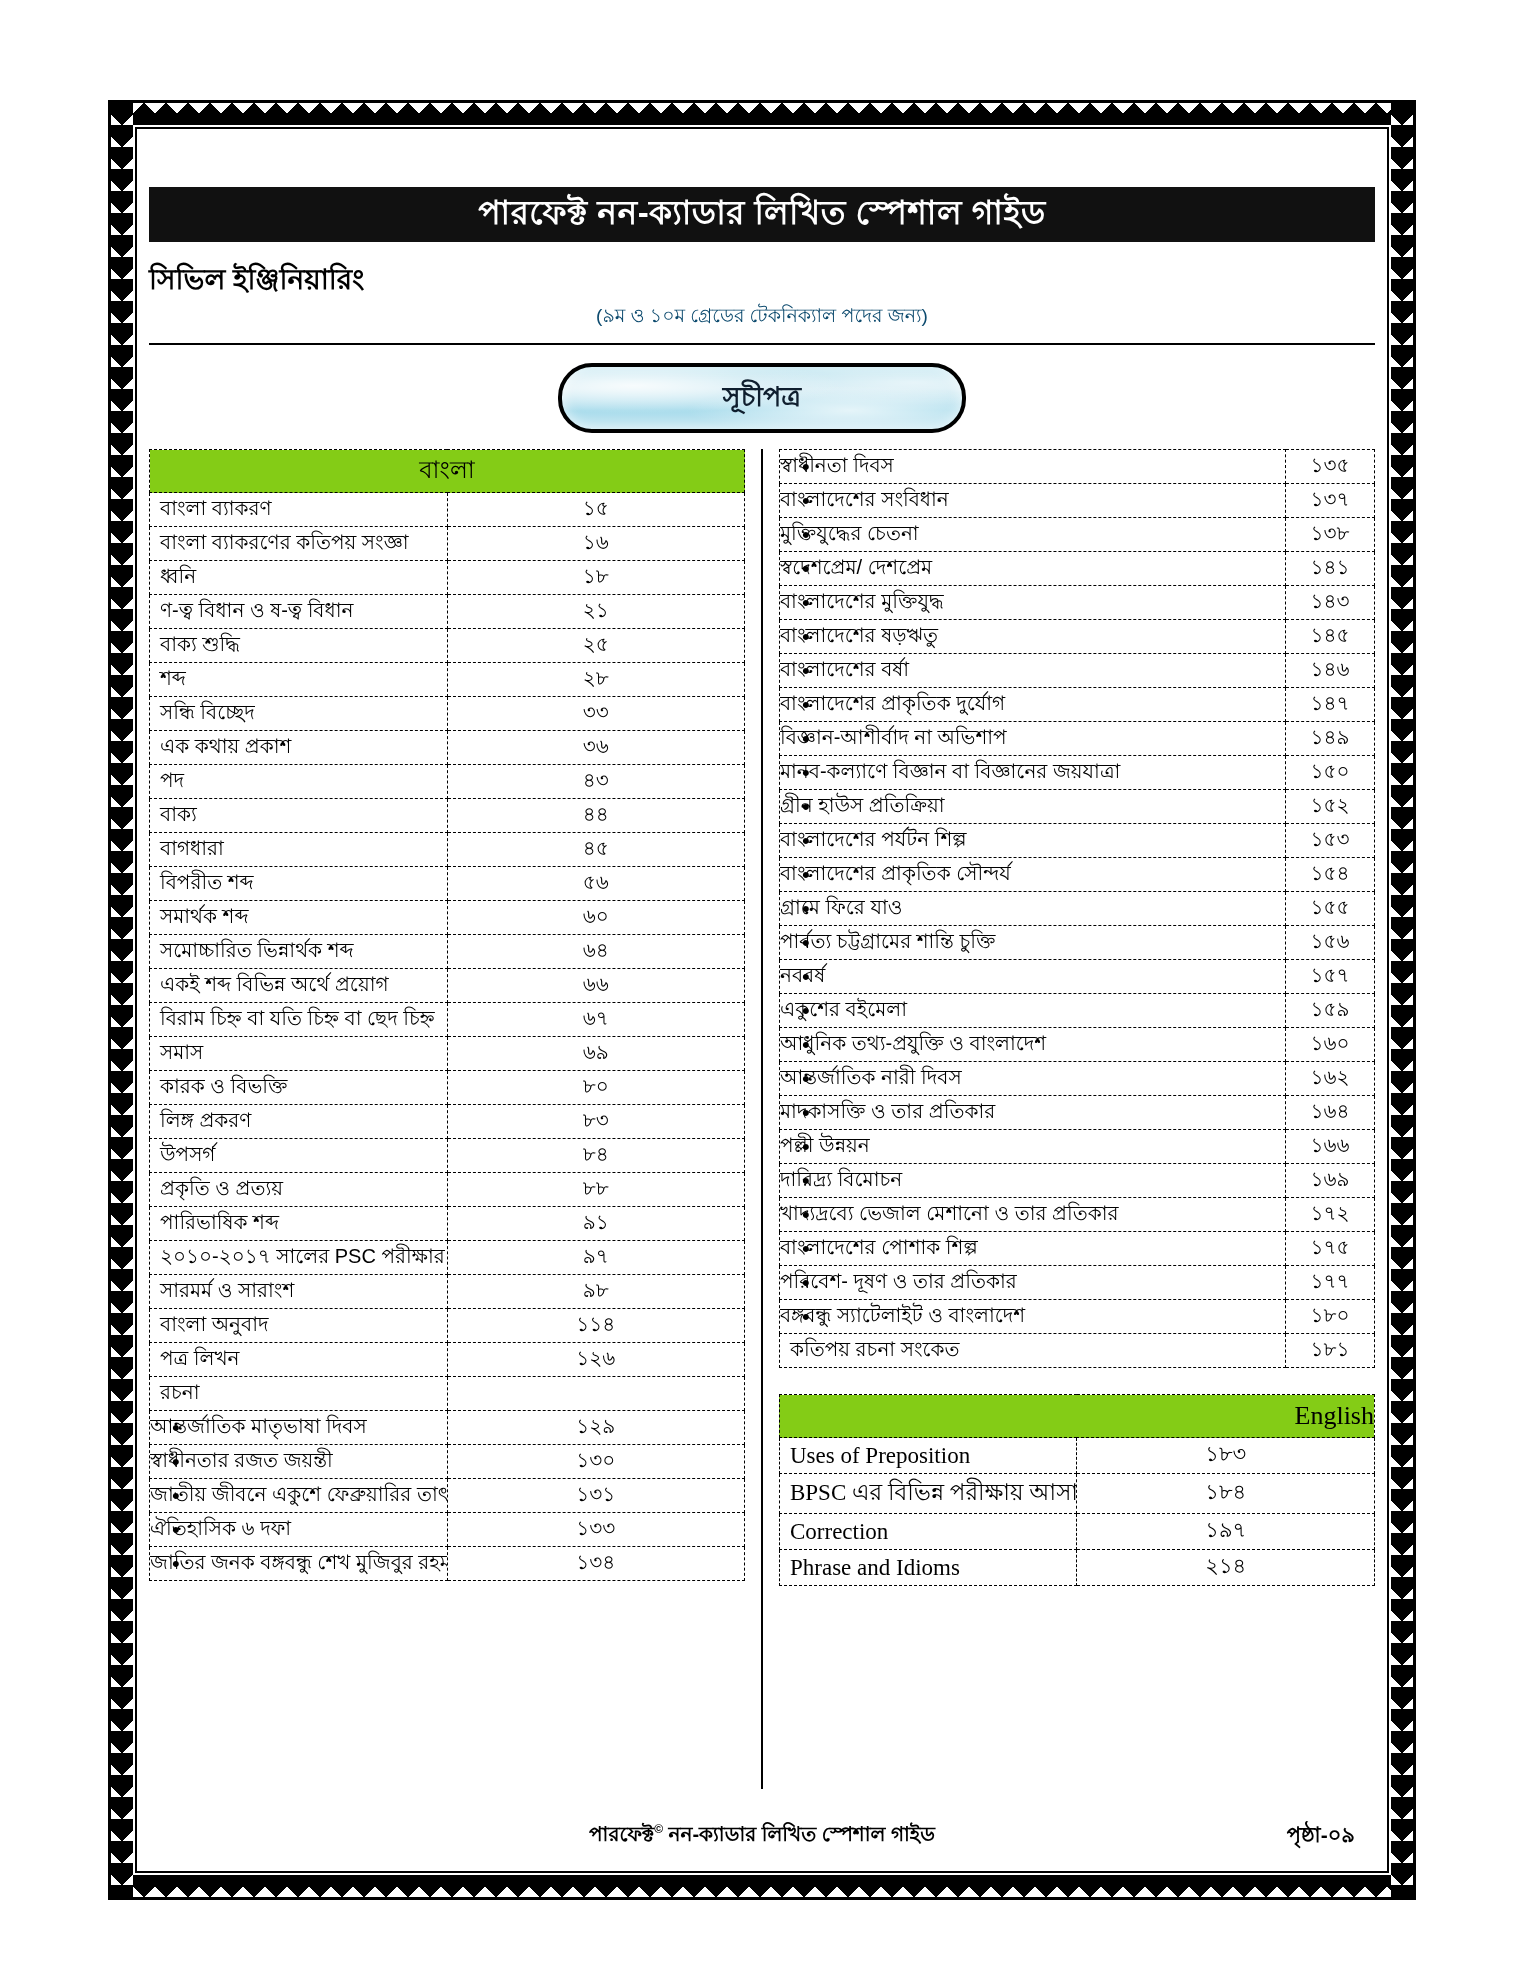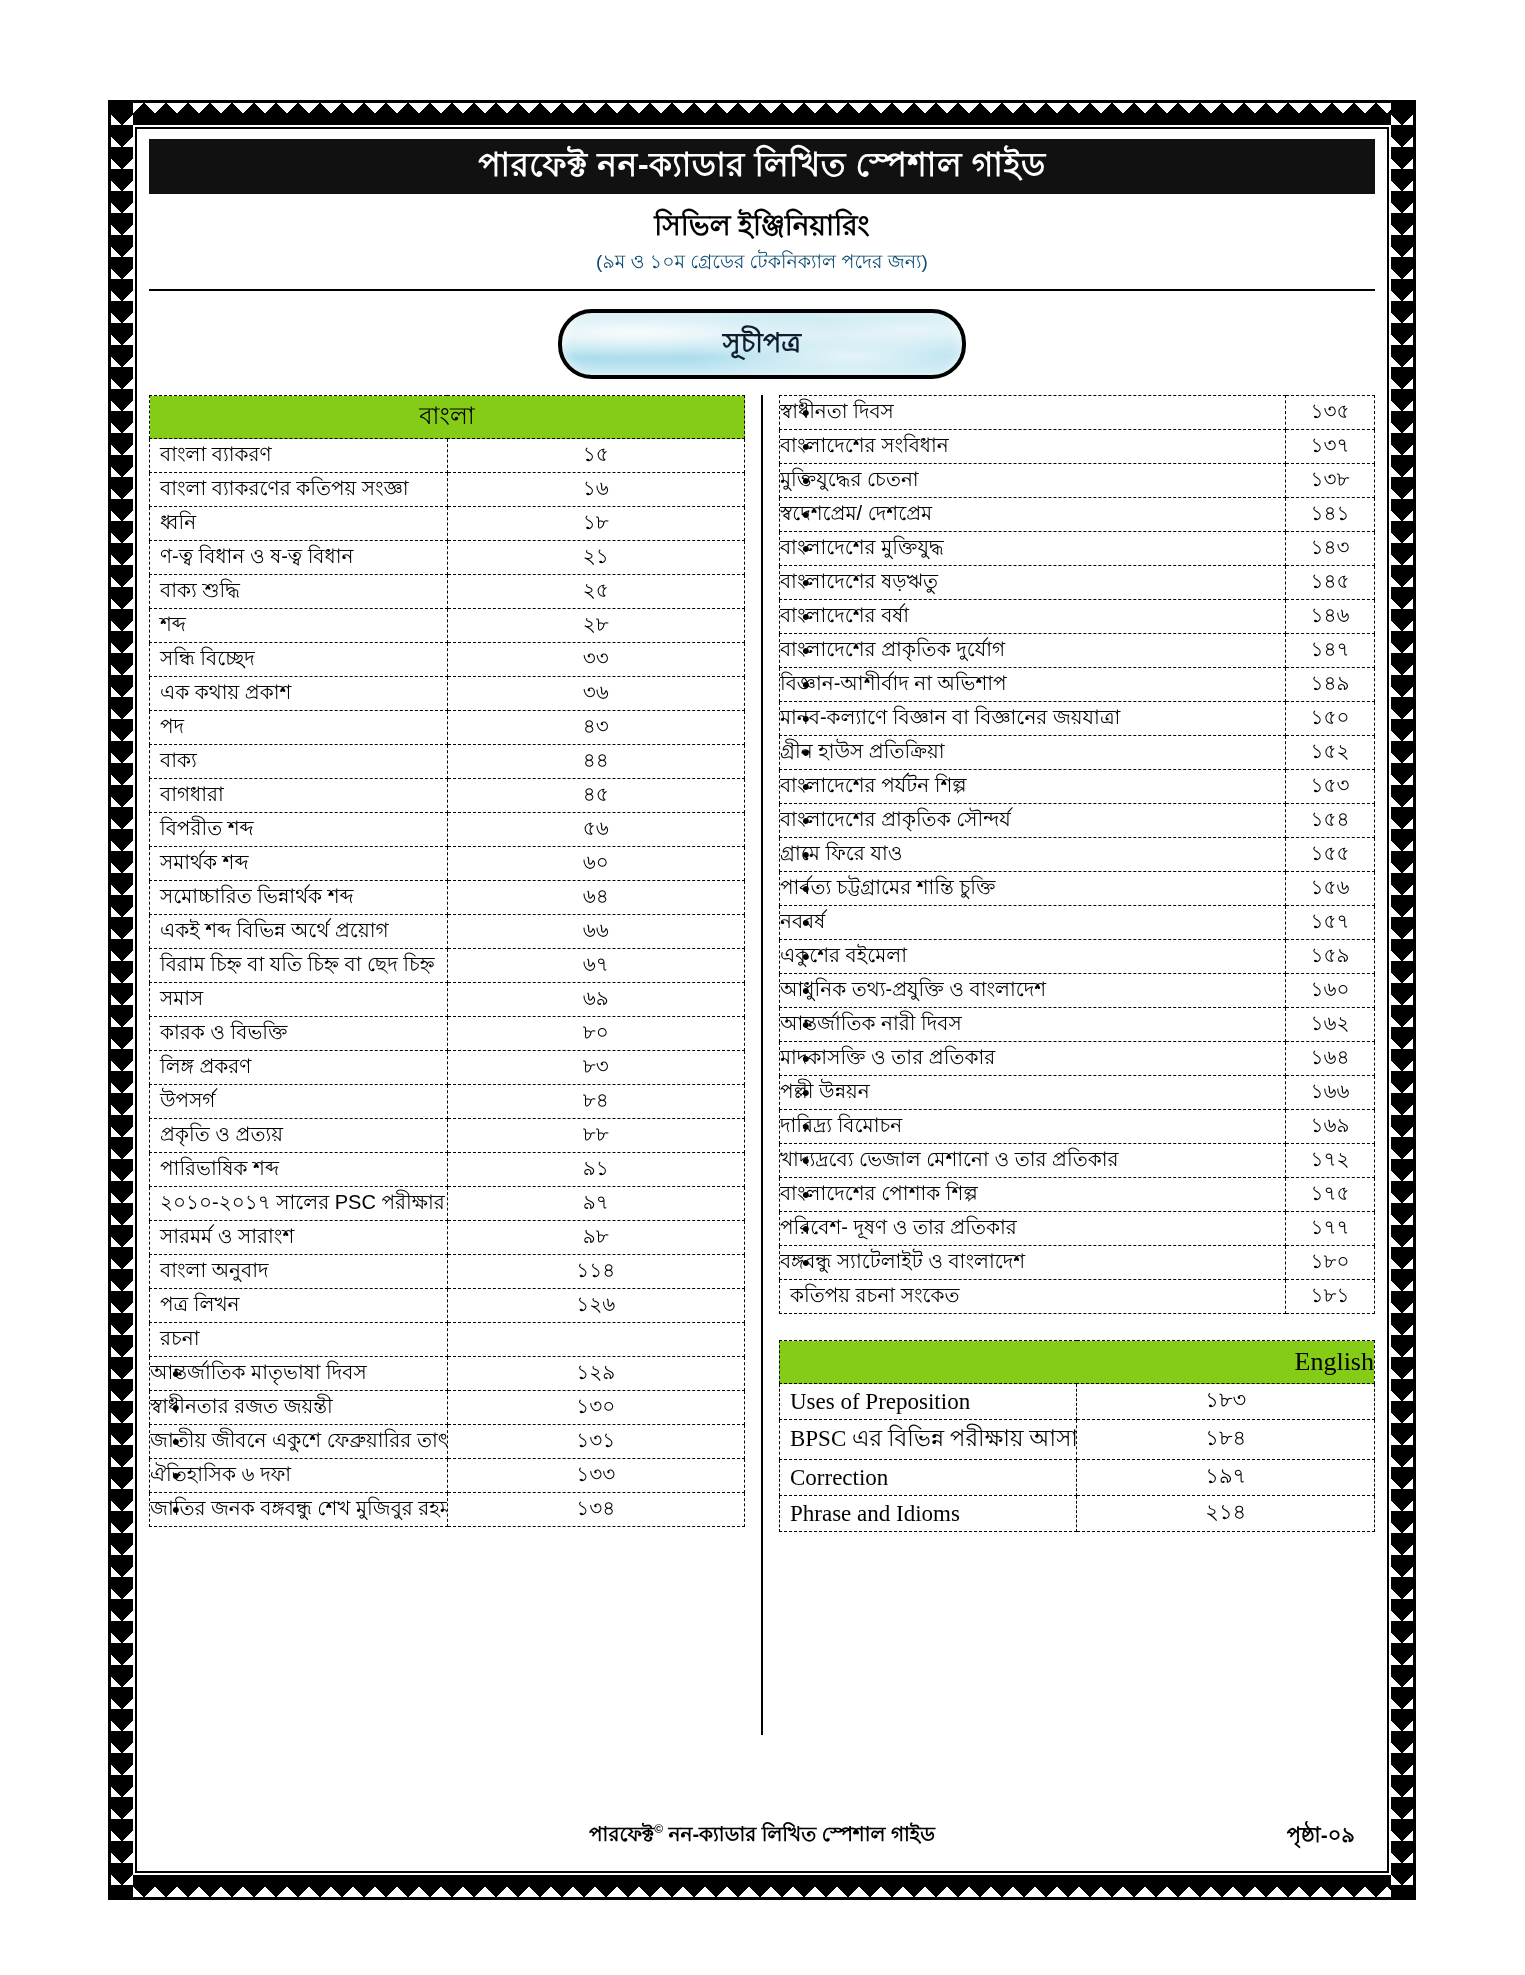--- a/index.html
+++ b/index.html
@@ -87,27 +87,27 @@
   
   .title-bar {
     background: #111111;
     color: #ffffff;
     text-align: center;
     font-size: 33px;
     font-weight: bold;
     letter-spacing: 0.5px;
     padding: 9px 0 11px 0;
     line-height: 1.05;
+    margin-top: 48px;
   }
   .subtitle {
-    text-align: center;
     font-size: 28px;
     font-weight: bold;
     color: #000;
-    margin-top: 17px;
+    margin-top: 23px;
     line-height: 1.1;
   }
   .subsubtitle {
     text-align: center;
     font-size: 19px;
     font-weight: normal;
     color: #0c4a6e;
     margin-top: 6px;
   }
 

